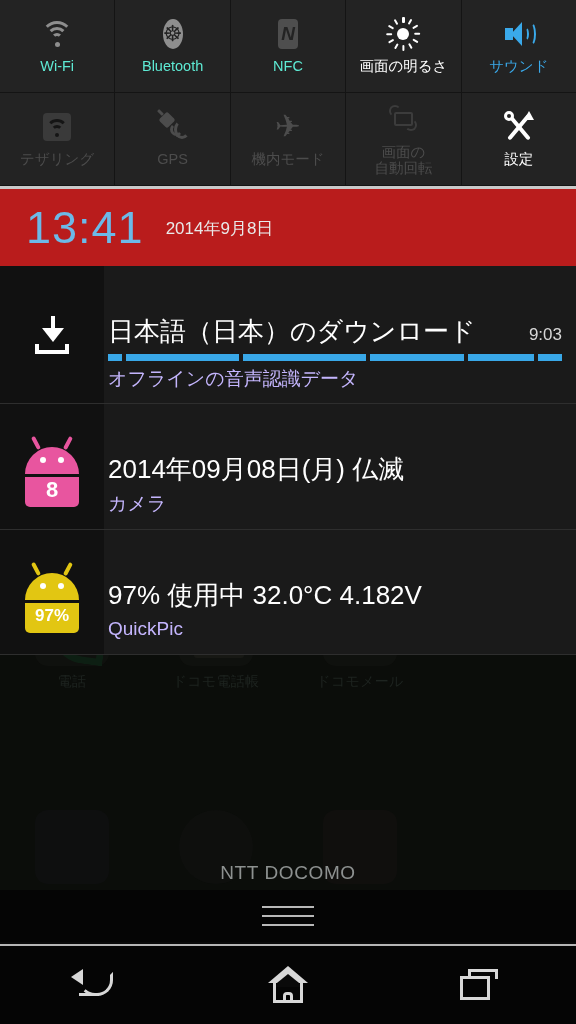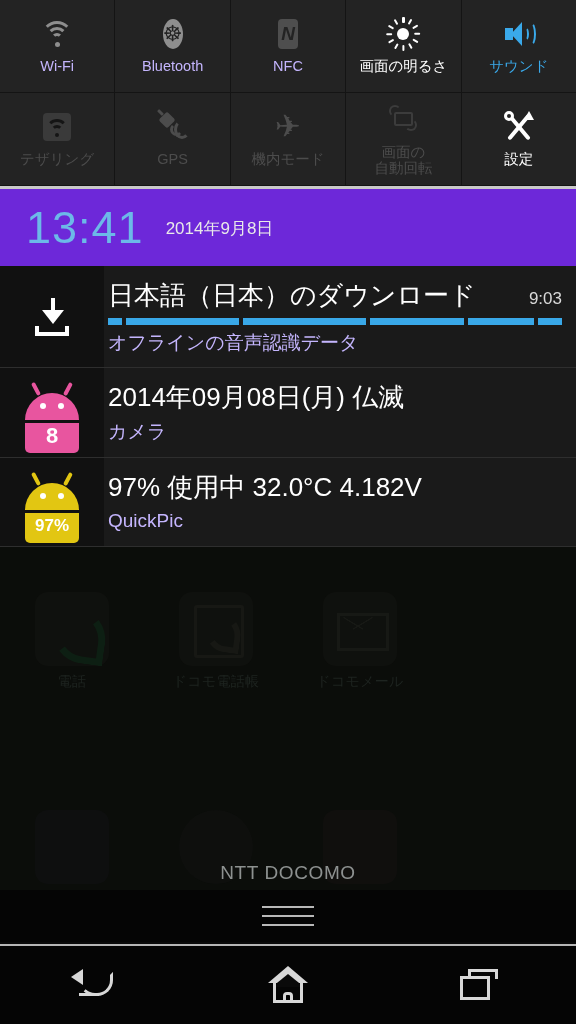--- a/index.html
+++ b/index.html
@@ -73,21 +73,21 @@
   #qs { position:absolute; left:0; top:0; width:576px; height:186px; background:#1b1b1b; }
   .qs-row { display:flex; width:576px; height:93px; }
   .qs-tile {
     flex:1; position:relative; display:flex; flex-direction:column;
     align-items:center; justify-content:center; background:#232323;
     border-right:1px solid #141414; border-bottom:1px solid #141414;
   }
   .qs-tile:last-child { border-right:none; }
   .qs-lbl { font-size:14.5px; line-height:1.12; text-align:center; margin-top:7px; }
   .qs-lbl.two { margin-top:8px; }
-  .st-off .qs-lbl { color:#c4b5fd; }
+  .st-off .qs-lbl { color:#5eead4; }
   .st-dim .qs-lbl { color:#4c4c4c; }
   .st-on  .qs-lbl { color:#ffffff; }
   .st-hi  .qs-lbl { color:#3aa9ea; }
   .qs-ico { width:34px; height:34px; position:relative; }
 
   
   .wifi-arc,.wifi-arc2,.wifi-arc3 {
     position:absolute; left:50%; border-style:solid; border-color:currentColor;
     border-bottom-color:transparent; border-left-color:transparent; border-right-color:transparent;
     border-radius:50%; transform:translateX(-50%);
@@ -169,37 +169,37 @@
     border:3.5px solid #fff; border-radius:50%; background:#232323; }
   .tool-n2{ position:absolute; left:22px; top:1px; width:0; height:0;
     border-left:5px solid transparent; border-right:5px solid transparent;
     border-bottom:9px solid #fff; }
 
   #qs-divider { position:absolute; left:0; top:186px; width:576px; height:3px; background:#c9c9c9; }
 
   
   #clockbar {
     position:absolute; left:0; top:189px; width:576px; height:77px;
-    background:#6d28d9; display:flex; align-items:center; padding-left:26px;
+    background:#b91c1c; display:flex; align-items:center; padding-left:26px;
   }
   #clock-time { font-size:45px; color:#6cb9e8; font-weight:300; letter-spacing:1px; line-height:1; }
   #clock-dates { margin-left:22px; margin-top:3px; }
   .cd-line { font-size:17px; color:#e9e9e9; line-height:1.38; }
 
   
   #notifs { position:absolute; left:0; top:266px; width:576px; }
   .notif { position:relative; display:flex; background:#1a1a1a;
     border-bottom:1px solid #2e2e2e; }
   .notif-icon { width:104px; flex:0 0 104px; background:#111111;
     display:flex; align-items:center; justify-content:center; }
   .notif-body { flex:1; padding:13px 14px 13px 4px; min-width:0; position:relative; }
   .notif-title-row { display:flex; align-items:baseline; }
   .notif-title {
     font-size:26px; color:#fff; white-space:nowrap; overflow:hidden;
-    flex:1; min-width:0; line-height:1.25;
+    flex:1; min-width:0; line-height:1.25;margin-top:36px;
   }
   .notif-time { font-size:17px; color:#d8d8d8; margin-left:4px; flex:0 0 auto; }
   .notif-sub { font-size:19px; color:#c4b5fd; margin-top:7px; line-height:1.2; }
 
   
   .dl-arrow{ position:absolute; width:4px; height:15px; background:#fff; left:24px; top:6px; }
   .dl-head{ position:absolute; left:15px; top:18px; width:0; height:0;
     border-left:11px solid transparent; border-right:11px solid transparent;
     border-top:14px solid #fff; }
   .dl-tray{ position:absolute; left:8px; top:34px; width:34px; height:10px;

